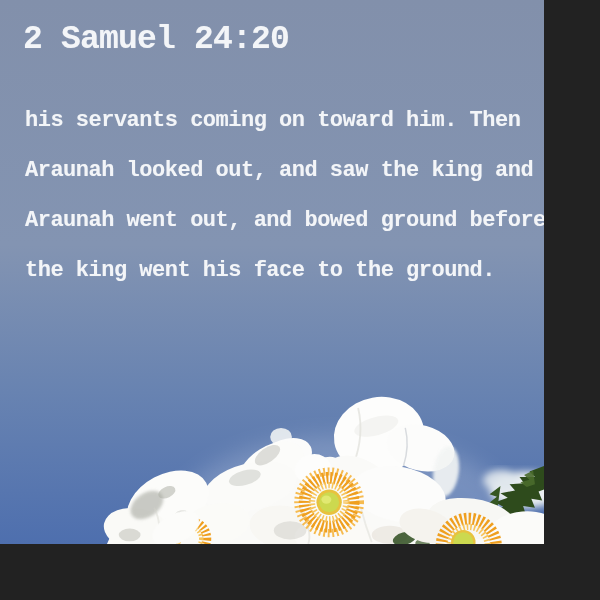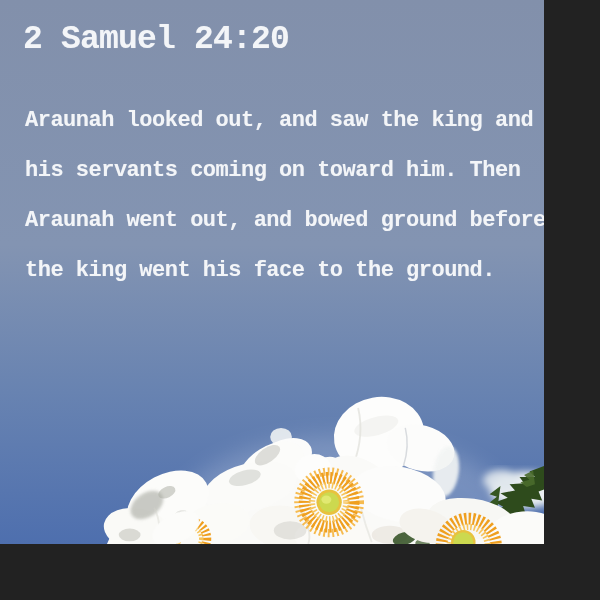--- a/index.html
+++ b/index.html
@@ -157,19 +157,19 @@
       <circle cx="517" cy="602" r="30" fill="none" stroke-width="13" stroke-dasharray="2.5 2.2" stroke="#ef9f1f"></circle>
       <circle cx="517" cy="602" r="21" fill="none" stroke-width="7" stroke-dasharray="1.8 2.2" stroke="#f7c45a"></circle>
       <circle cx="511" cy="598" r="13.5" fill="#e8c23e"></circle>
       <circle cx="511" cy="598" r="11" fill="#ccd94f"></circle>
     </g>
   </svg>
 
   <div class="title">2 Samuel 24:20</div>
 
   <div class="verse">
+    <div class="verse-line">his servants coming on toward him. Then</div>
     <div class="verse-line">Araunah looked out, and saw the king and</div>
-    <div class="verse-line">his servants coming on toward him. Then</div>
     <div class="verse-line">Araunah went out, and bowed ground before</div>
     <div class="verse-line">the king went his face to the ground.</div>
   </div>
 
 </div>
 
 </body></html>

